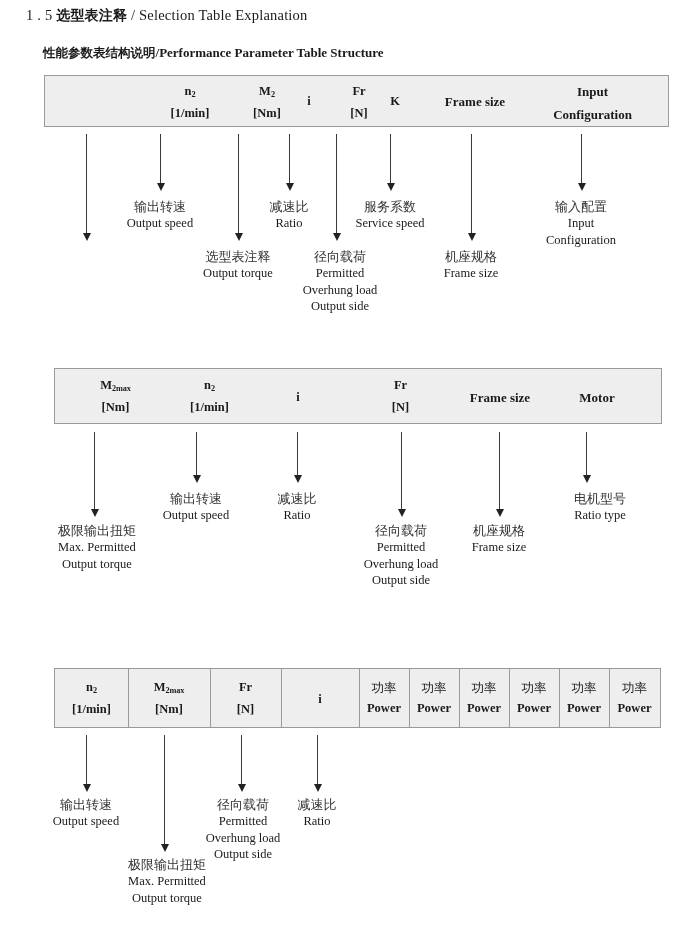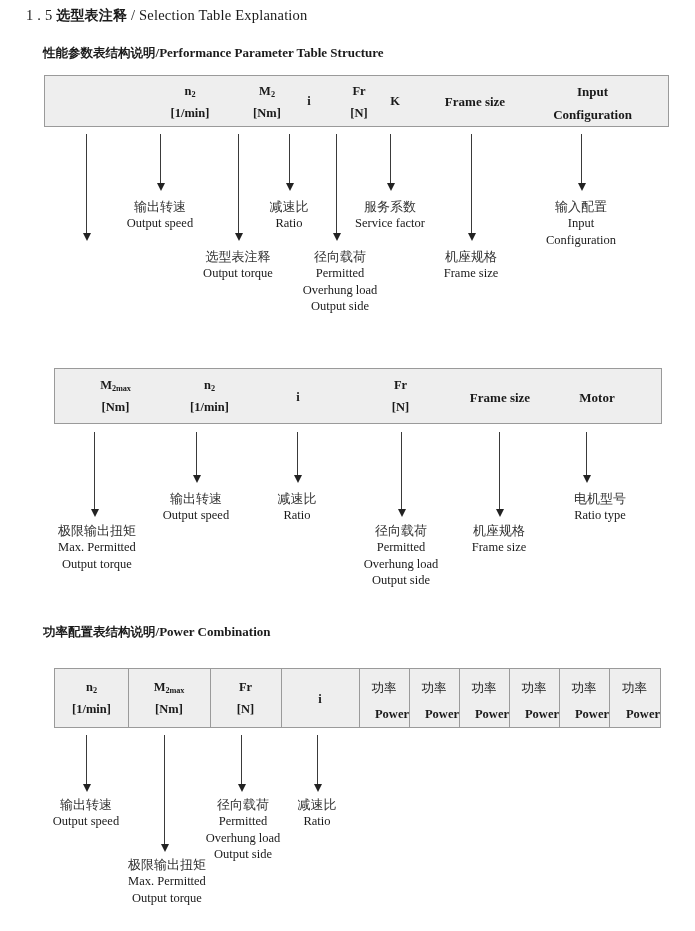--- a/index.html
+++ b/index.html
@@ -68,21 +68,21 @@
     line-height: 1.05;
     white-space: nowrap;
   }
   .tbl .cell .l1 { display: block; }
   .tbl .cell .l2 { display: block; margin-top: 9px; }
   .tbl .cell.cn-cell .l1 {
     font-family: "DejaVu Sans", sans-serif;
     font-weight: 400;
     font-size: 12.5px;
   }
-  .tbl .cell.cn-cell .l2 { margin-top: 14px; font-size: 12.5px; text-align: right; }
+  .tbl .cell.cn-cell .l2 { margin-top: 8px; font-size: 12.5px; }
   sub {
     font-size: 0.66em;
     vertical-align: baseline;
     position: relative;
     top: 0.28em;
     letter-spacing: -0.1px;
   }
   .vdiv {
     position: absolute;
     top: 0;
@@ -197,21 +197,21 @@
     <span class="en">Ratio</span>
   </div>
   <div class="lbl" style="left:324px; top:248px;">
     <span class="cn">径向载荷</span>
     <span class="en">Permitted</span>
     <span class="en">Overhung load</span>
     <span class="en">Output side</span>
   </div>
   <div class="lbl" style="left:374px; top:198px;">
     <span class="cn">服务系数</span>
-    <span class="en">Service factor</span>
+    <span class="en">Service speed</span>
   </div>
   <div class="lbl" style="left:455px; top:248px;">
     <span class="cn">机座规格</span>
     <span class="en">Frame size</span>
   </div>
   <div class="lbl" style="left:565px; top:198px;">
     <span class="cn">输入配置</span>
     <span class="en">Input</span>
     <span class="en">Configuration</span>
   </div>
@@ -269,23 +269,20 @@
   </div>
   <div class="lbl" style="left:483px; top:522px;">
     <span class="cn">机座规格</span>
     <span class="en">Frame size</span>
   </div>
   <div class="lbl" style="left:584px; top:490px;">
     <span class="cn">电机型号</span>
     <span class="en">Ratio type</span>
   </div>
 
-  <div class="sec-head" style="top:624px;">
-    <span class="cn">功率配置表结构说明</span><span class="en">/</span><span class="en">Power Combination</span>
-  </div>
 
   <div class="tbl" style="left:38px; top:668px; width:607px; height:60px;">
     <div class="vdiv" style="left:73px;"></div>
     <div class="vdiv" style="left:155px;"></div>
     <div class="vdiv" style="left:226px;"></div>
     <div class="vdiv" style="left:304px;"></div>
     <div class="vdiv" style="left:354px;"></div>
     <div class="vdiv" style="left:404px;"></div>
     <div class="vdiv" style="left:454px;"></div>
     <div class="vdiv" style="left:504px;"></div>

